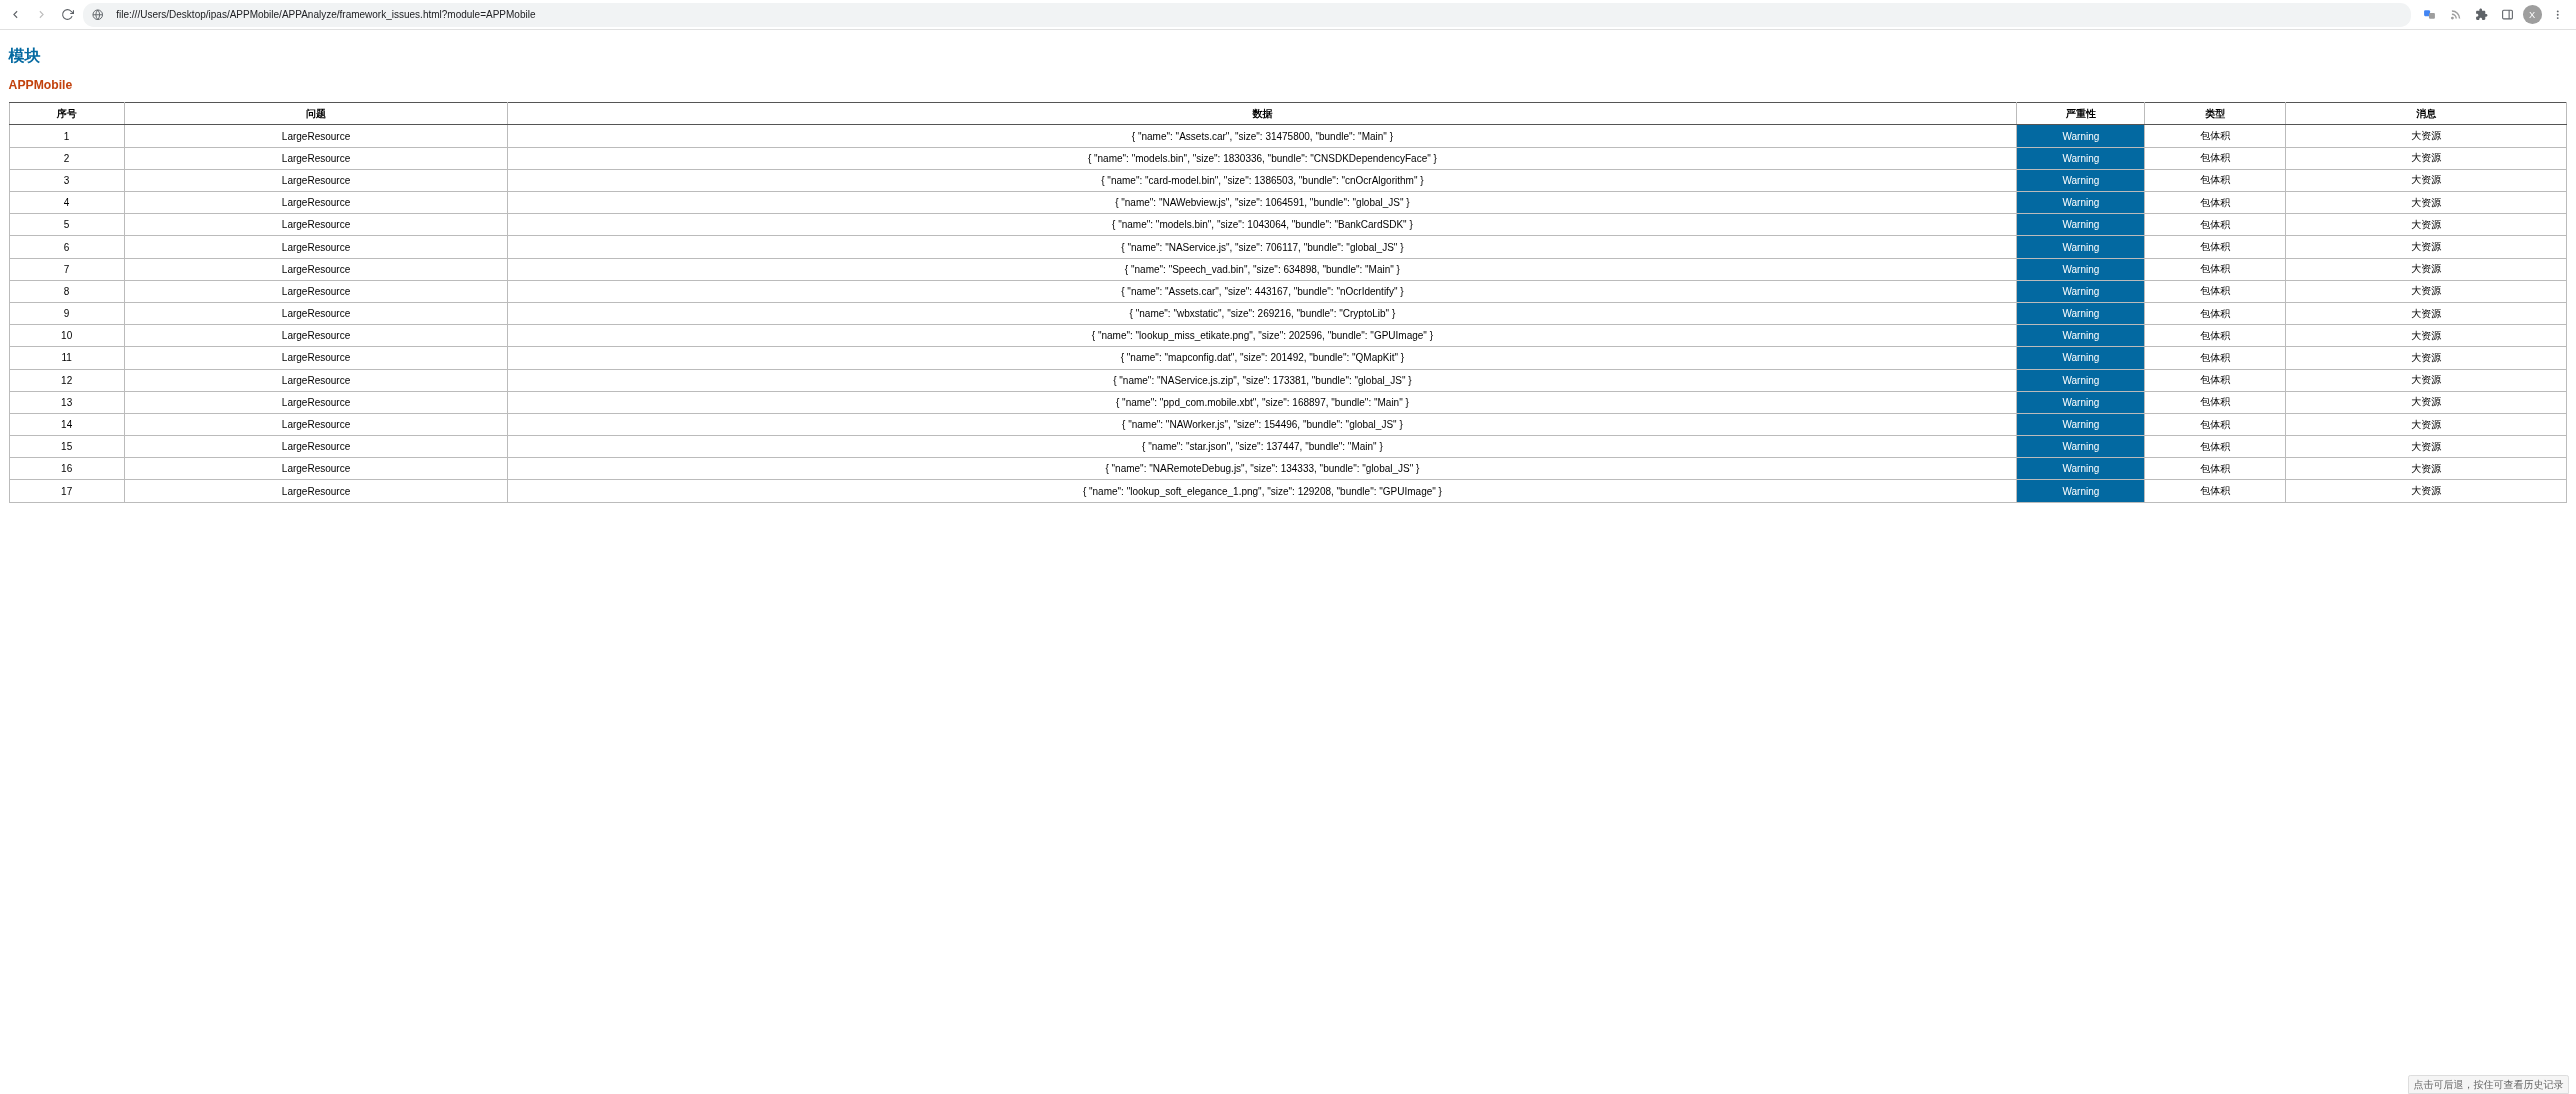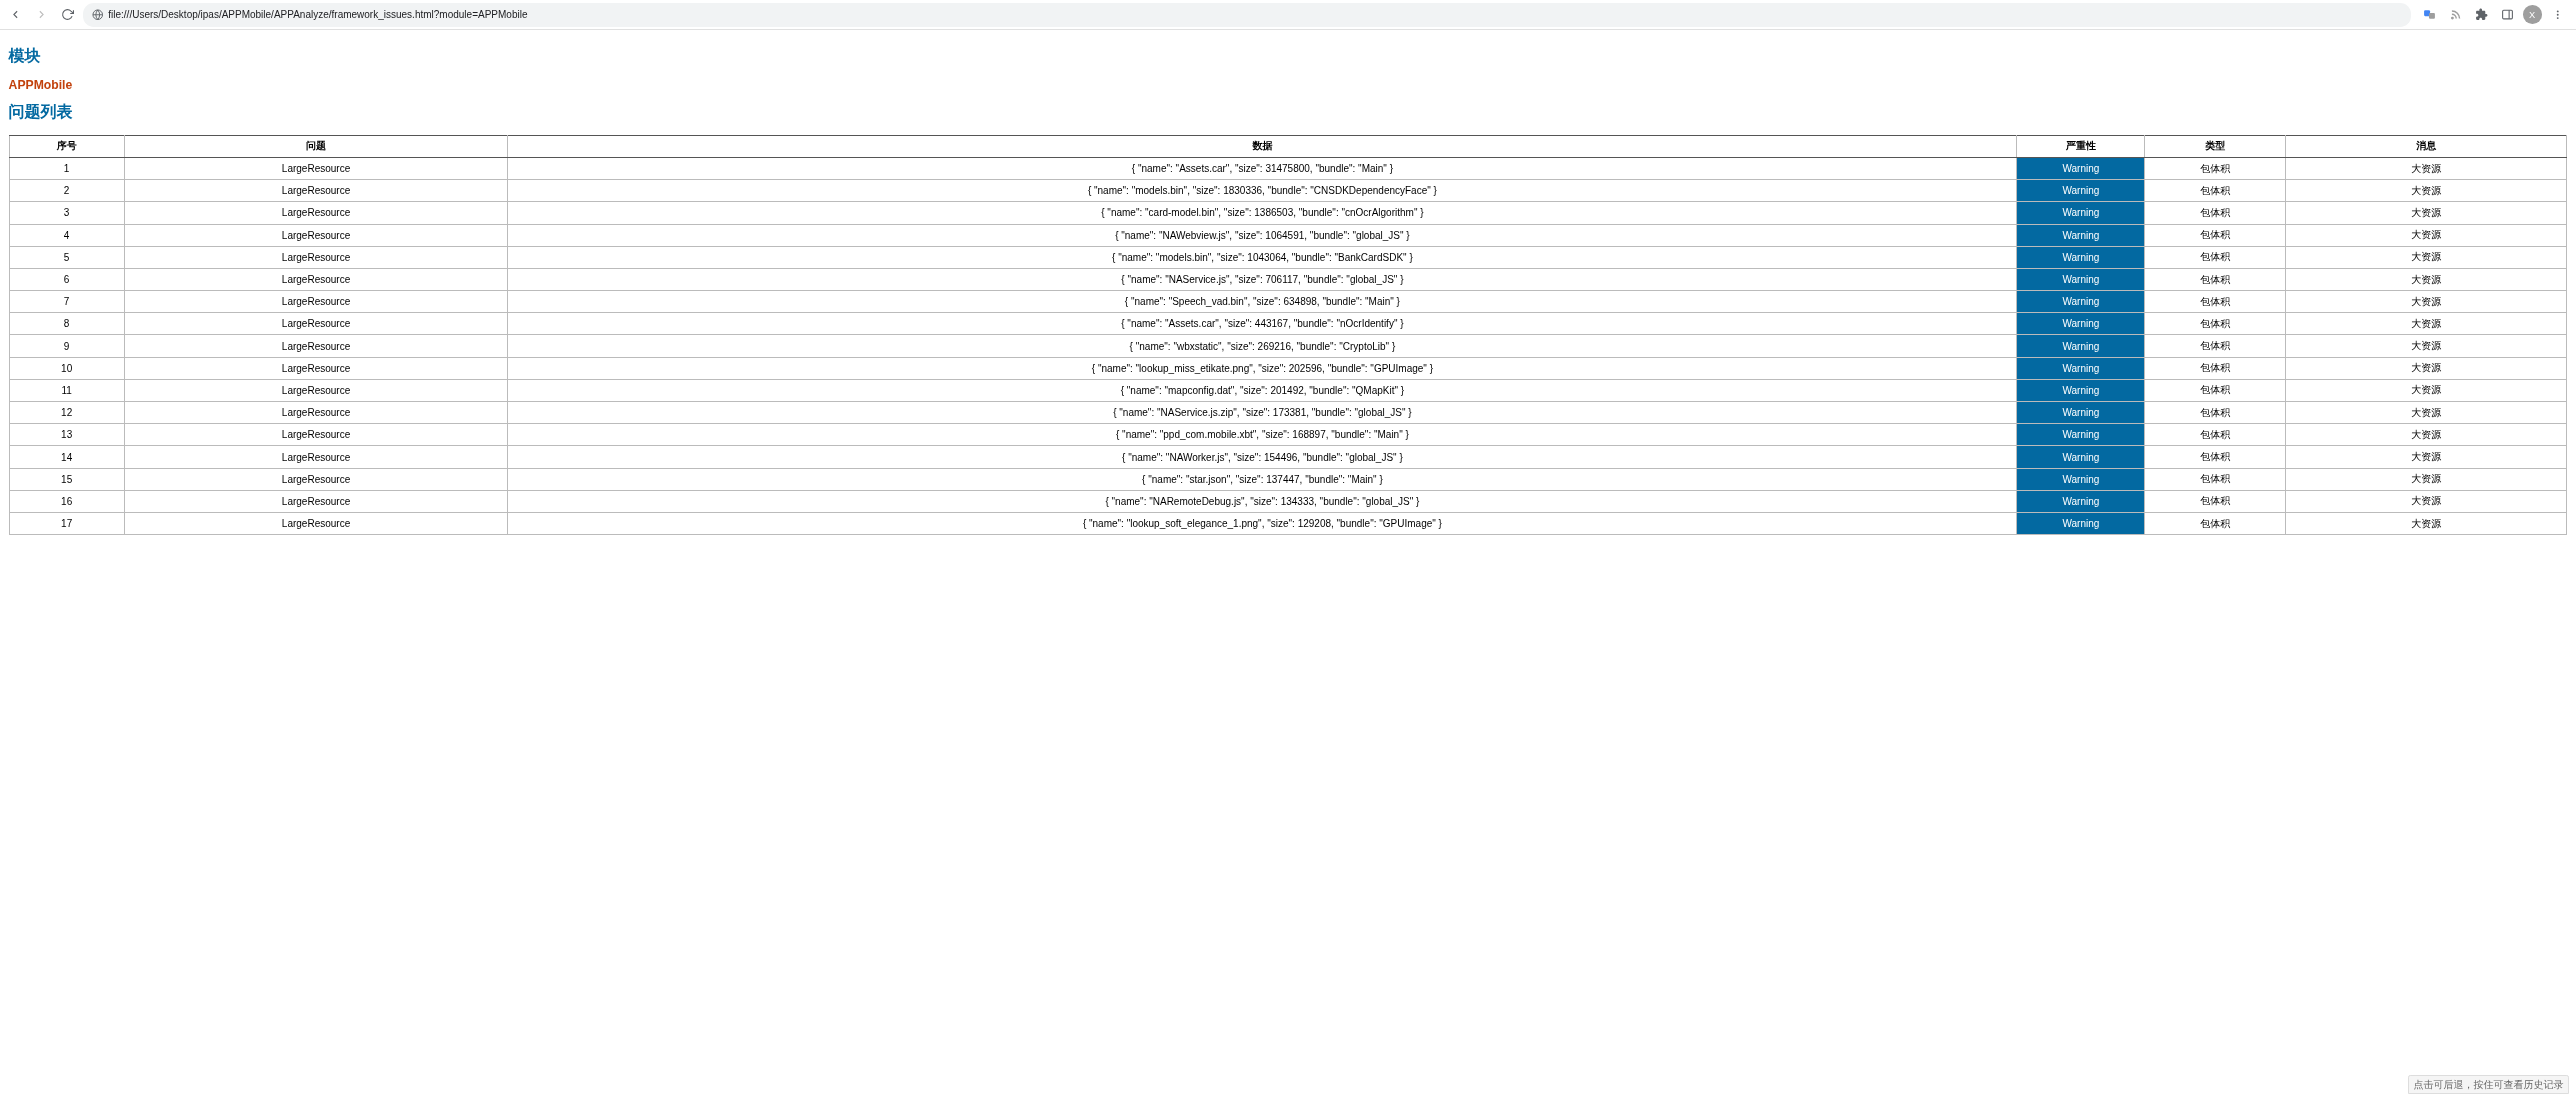--- a/index.html
+++ b/index.html
@@ -27,21 +27,21 @@
     .nav-icon.disabled { color: #bdbdbd; cursor: default; }
     
     .address-bar {
       flex: 1;
       display: flex;
       align-items: center;
       height: 24px;
       background: #f1f3f4;
       border-radius: 10.8px;
       padding: 0 8.6px;
-      gap: 5px;
+      gap: 13px;
       color: #202124;
       font-size: 10px;
     }
     .globe-icon { color: #5f6368; display: flex; align-items: center; }
     .url-text { flex: 1; white-space: nowrap; overflow: hidden; text-overflow: ellipsis; }
     
     .toolbar-right {
       display: flex;
       align-items: center;
       gap: 5.8px;
@@ -178,21 +178,20 @@
           <circle cx="12" cy="12" r="2"></circle>
           <circle cx="12" cy="19" r="2"></circle>
         </svg>
     </div>
   </div>
 </div>
 
 <div class="content">
   <h2 class="section-title">模块</h2>
   <h3 class="module-name">APPMobile</h3>
-  <h2 class="section-title">问题列表</h2>
 
   <table class="issues">
     <thead>
       <tr>
         <th class="col-idx">序号</th>
         <th class="col-issue">问题</th>
         <th class="col-data">数据</th>
         <th class="col-sev">严重性</th>
         <th class="col-type">类型</th>
         <th class="col-msg">消息</th>

